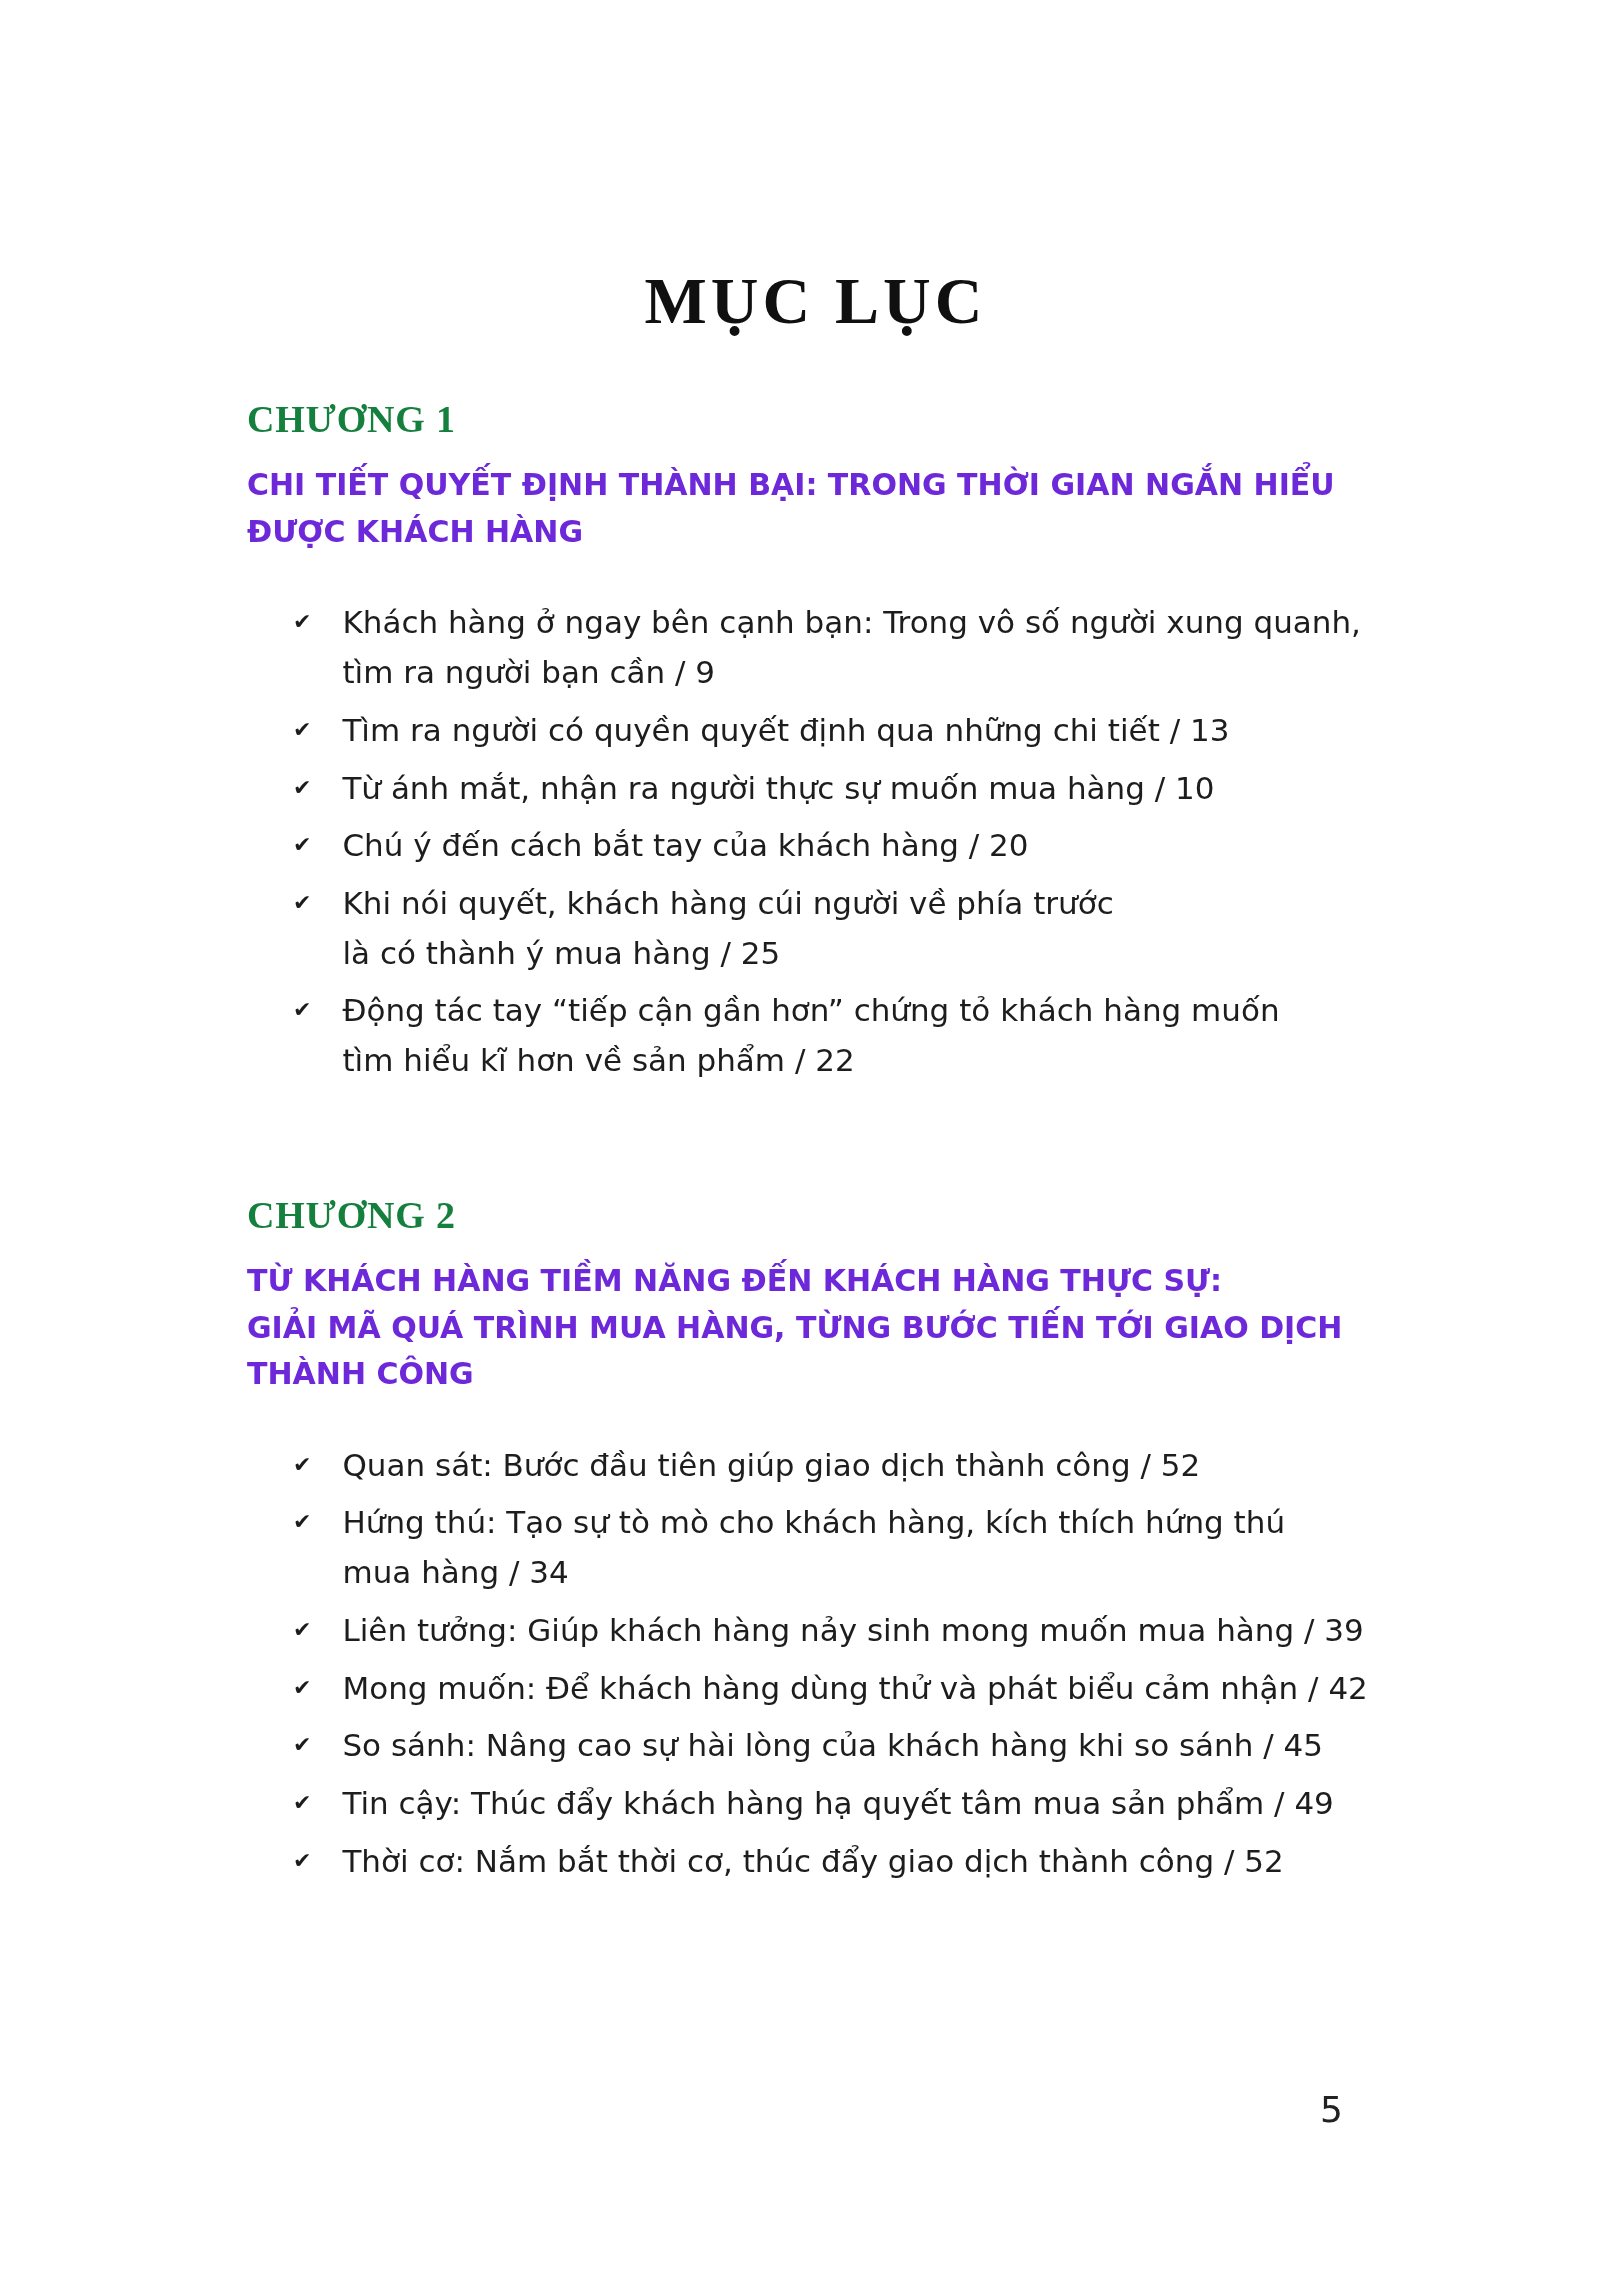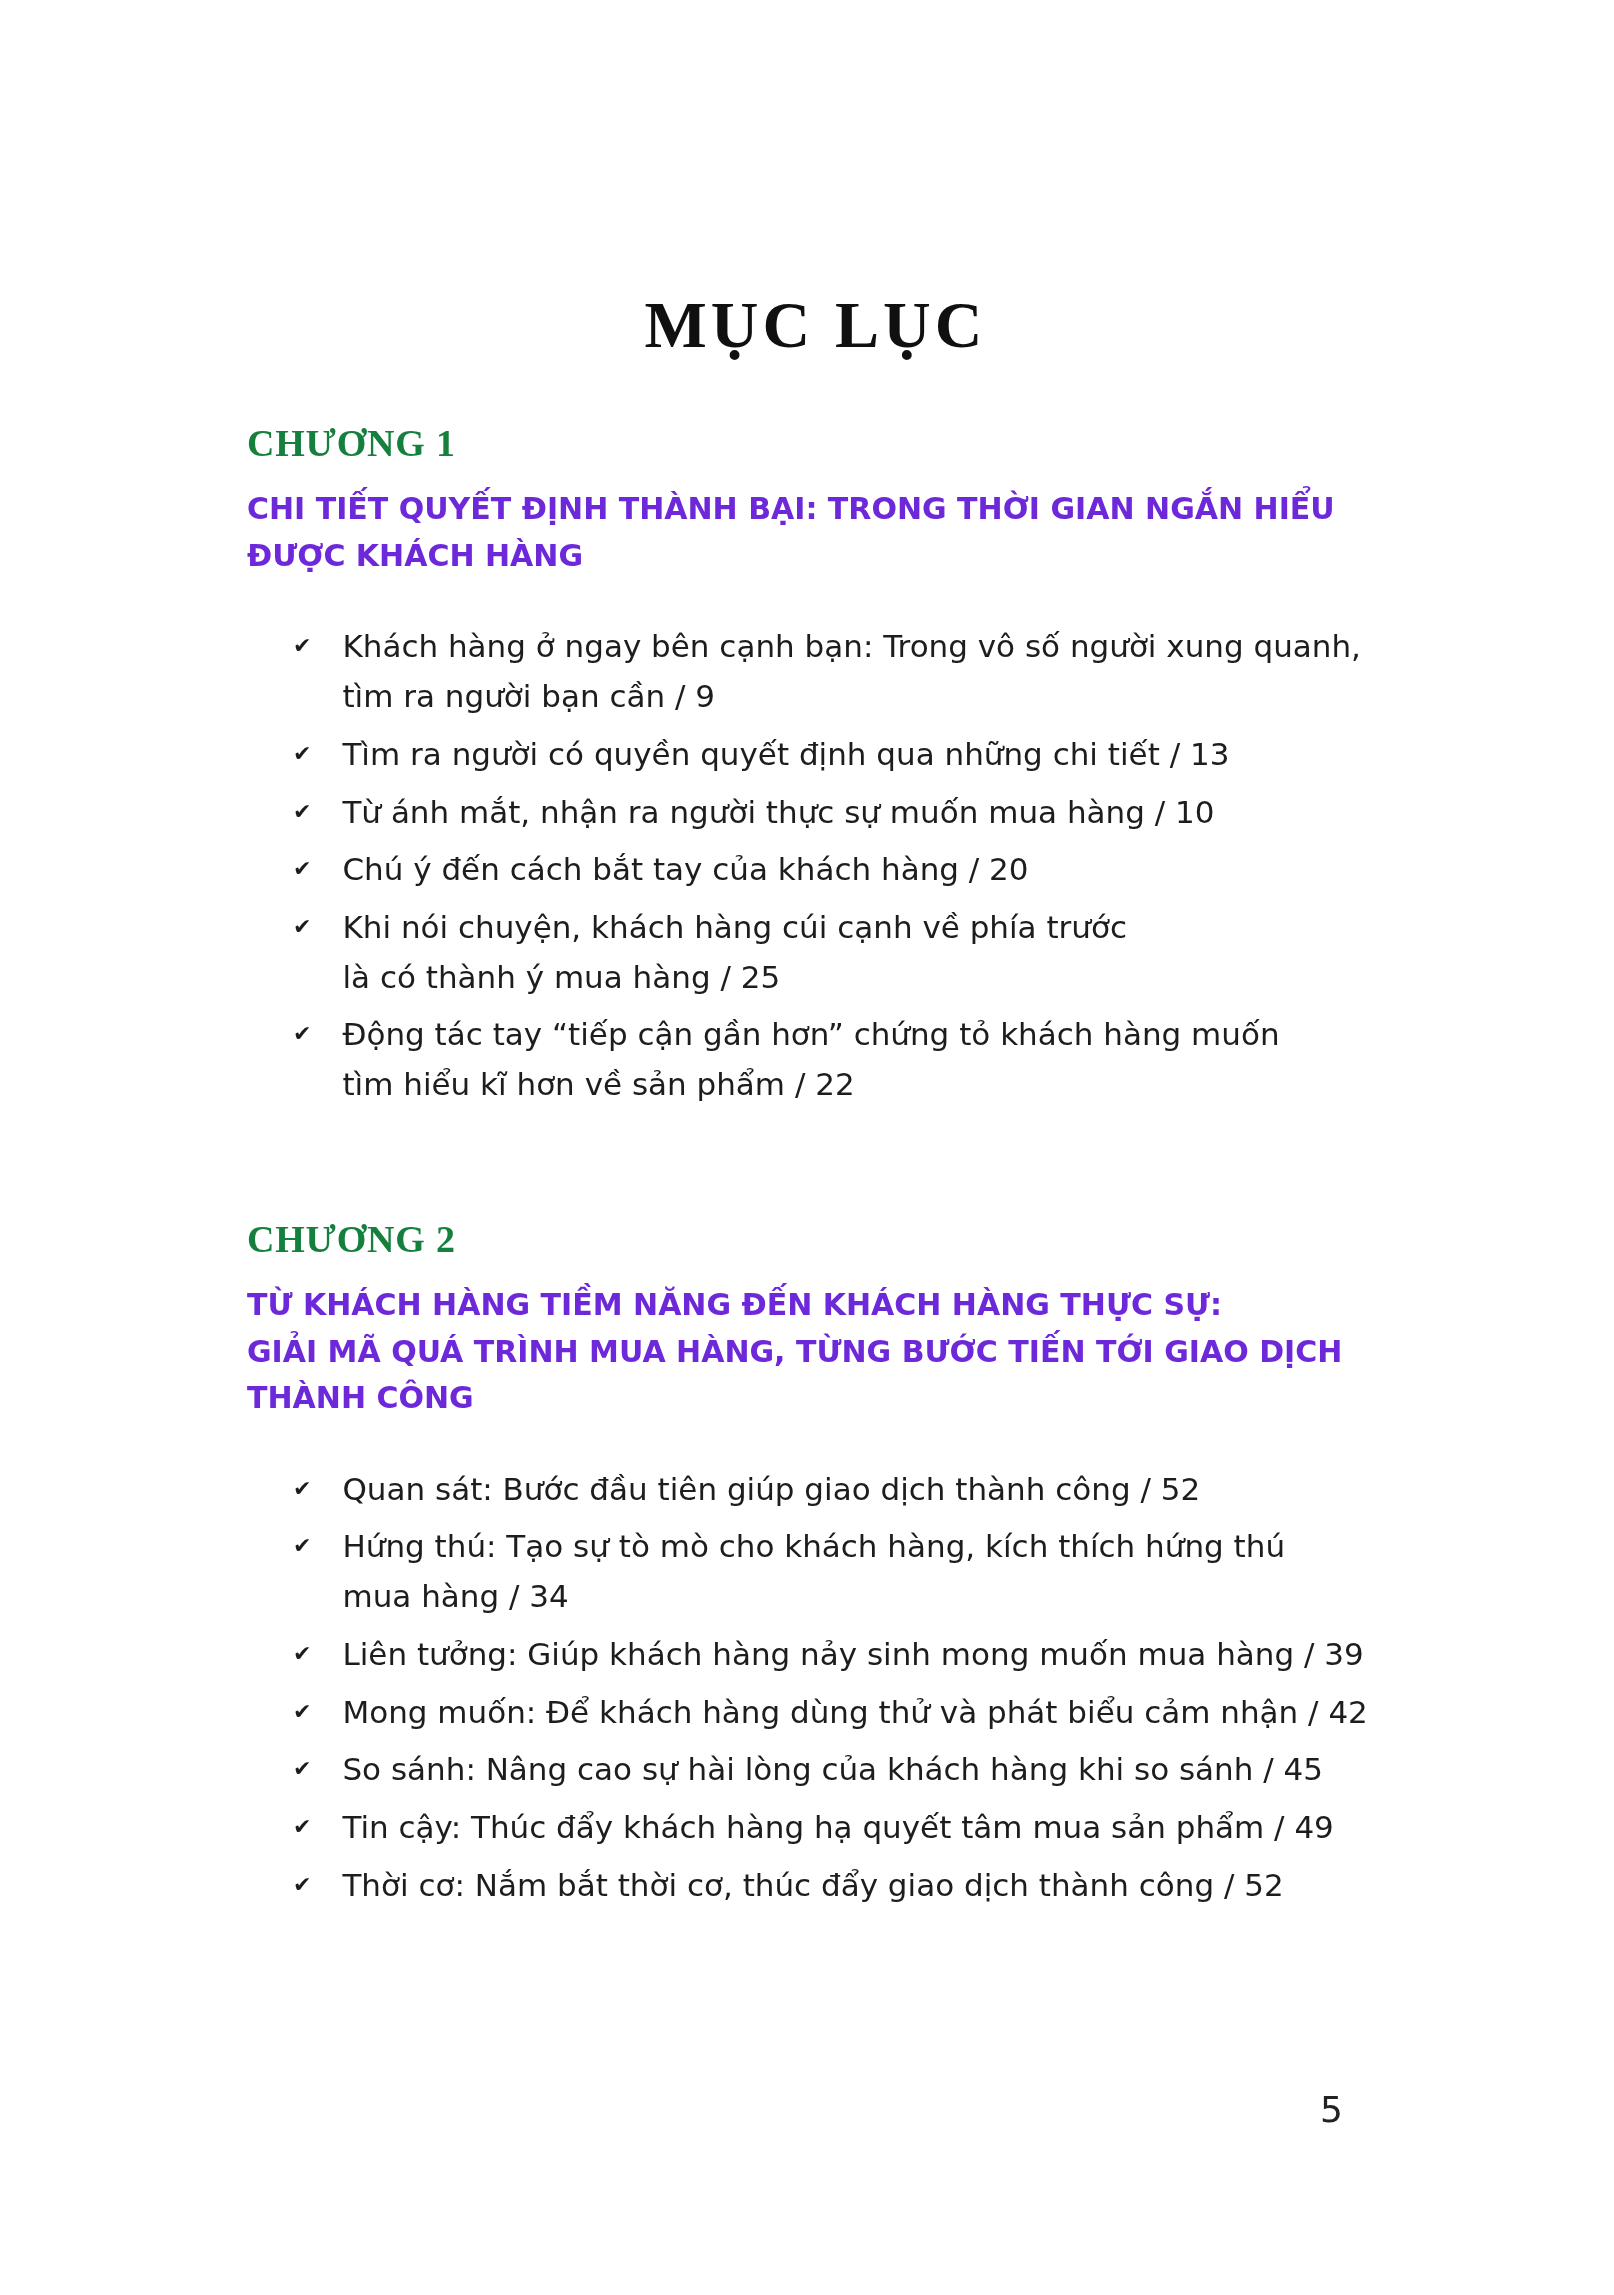--- a/index.html
+++ b/index.html
@@ -19,21 +19,20 @@
     position: relative;
   }
   .title {
     font-family: "Liberation Serif", serif;
     font-weight: 700;
     font-size: 66px;
     letter-spacing: 4.1px;
     text-align: center;
     color: #101010;
     margin-bottom: 58px;
-    margin-top: 24px;
   }
   .chapter-label {
     font-family: Liberation Serif, serif;
     font-weight: 700;
     font-size: 38px;
     letter-spacing: 0.8px;
     color: #15803d;
     margin-bottom: 21.4px;
   }
   .chapter-subtitle {
@@ -114,21 +113,21 @@
       </li>
       <li class="item">
         <span class="check">✔</span>
         <span class="item-text">
           <span class="line">Chú ý đến cách bắt tay của khách hàng / 20</span>
         </span>
       </li>
       <li class="item">
         <span class="check">✔</span>
         <span class="item-text">
-          <span class="line">Khi nói chuyện, khách hàng cúi cạnh về phía trước</span>
+          <span class="line">Khi nói quyết, khách hàng cúi người về phía trước</span>
           <span class="line">là có thành ý mua hàng / 25</span>
         </span>
       </li>
       <li class="item">
         <span class="check">✔</span>
         <span class="item-text">
           <span class="line">Động tác tay “tiếp cận gần hơn” chứng tỏ khách hàng muốn</span>
           <span class="line">tìm hiểu kĩ hơn về sản phẩm / 22</span>
         </span>
       </li>

